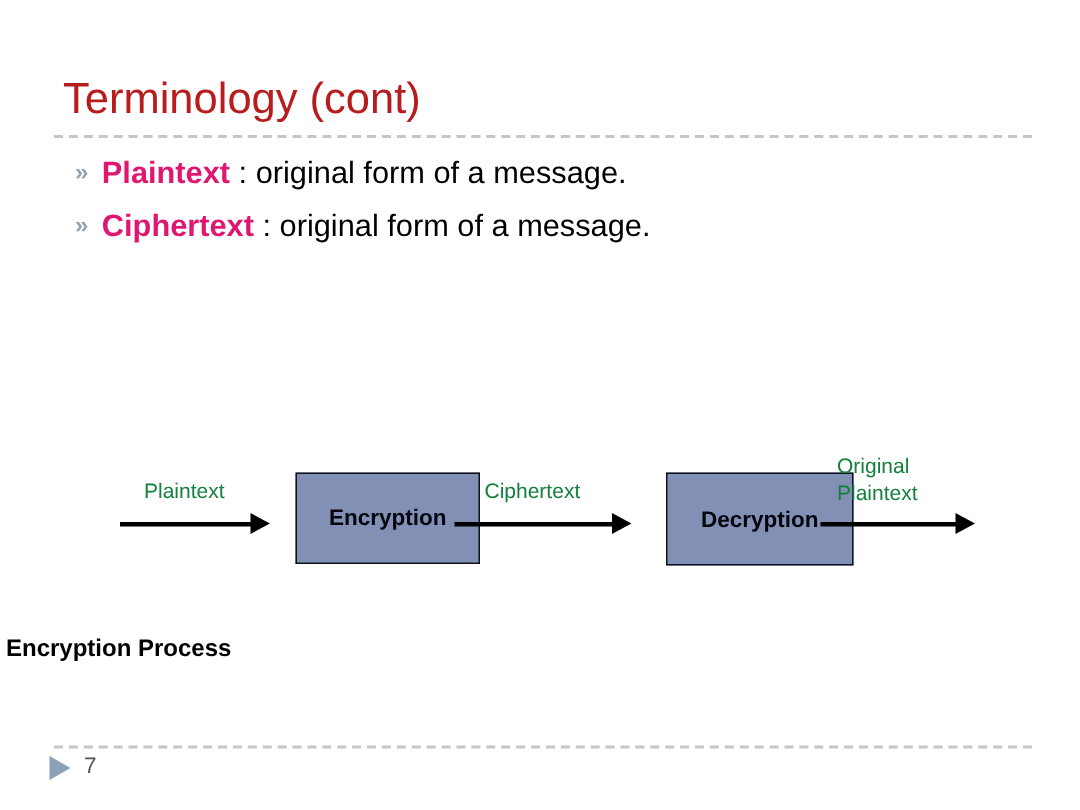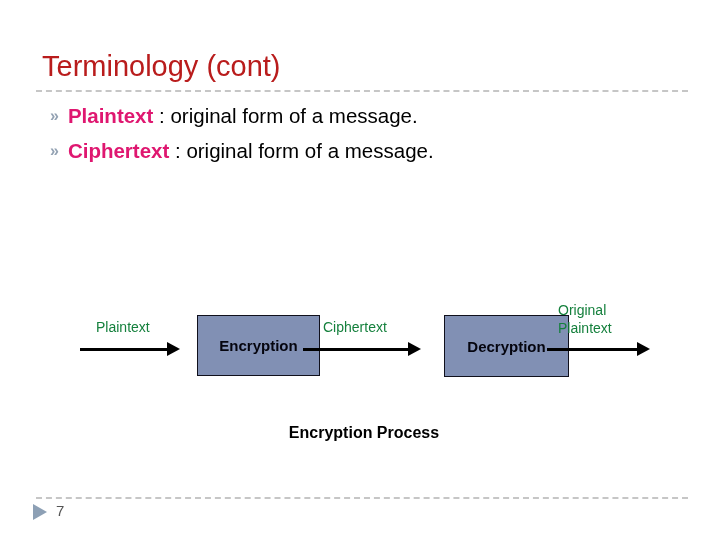--- a/index.html
+++ b/index.html
@@ -97,24 +97,24 @@
     border-left: 13px solid #000000;
     border-top: 7.5px solid transparent;
     border-bottom: 7.5px solid transparent;
   }
   .ahead.in  { left: 167px; }
   .ahead.mid { left: 408px; }
   .ahead.out { left: 637px; }
 
   .caption {
     position: absolute;
-    left: 16px;
+    left: 4px;
     top: 424px;
     width: 696px;
-    text-align: center;
+    text-align: left;
     font-weight: 700;
     font-size: 16px;
     color: #000000;
   }
 
   .page-marker {
     position: absolute;
     left: 33px;
     top: 504px;
     width: 0; height: 0;

